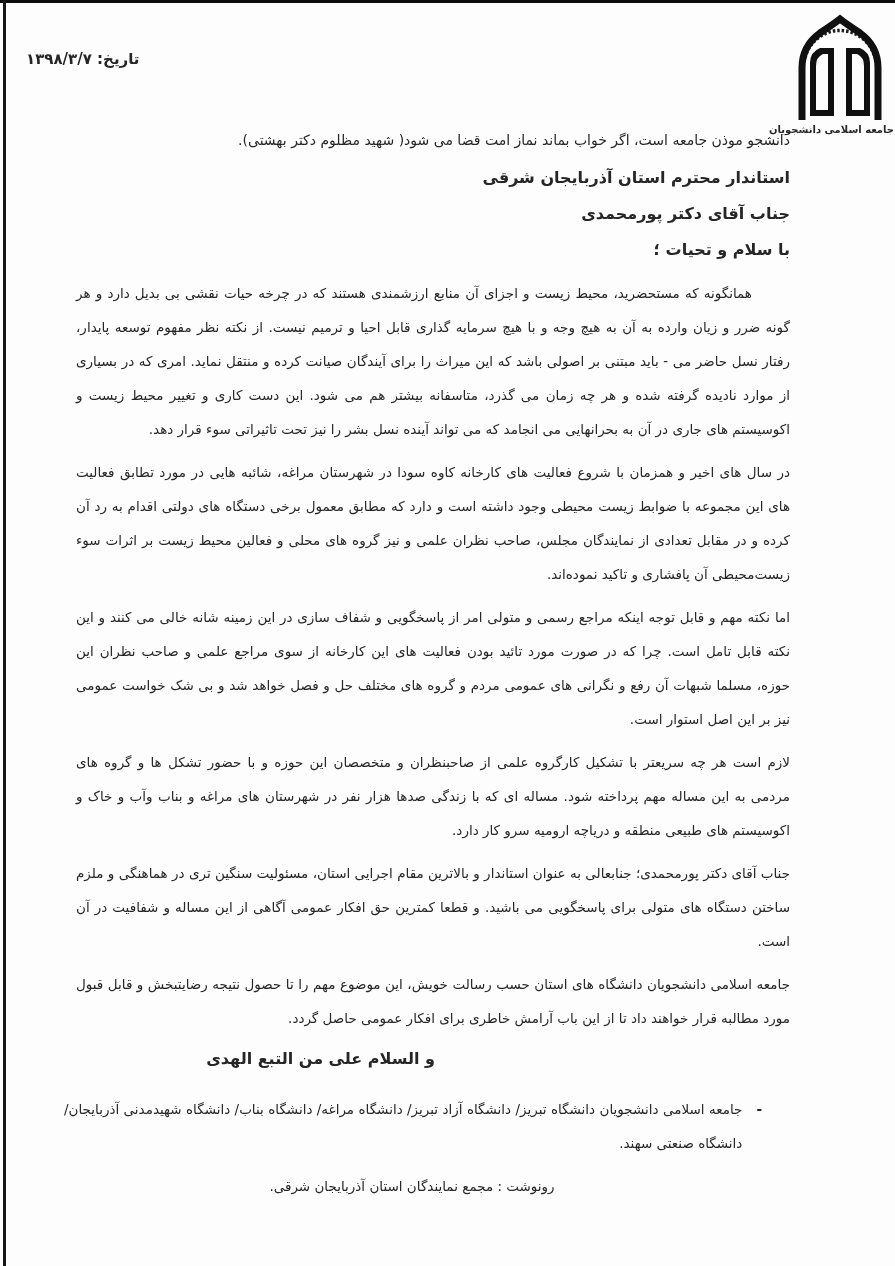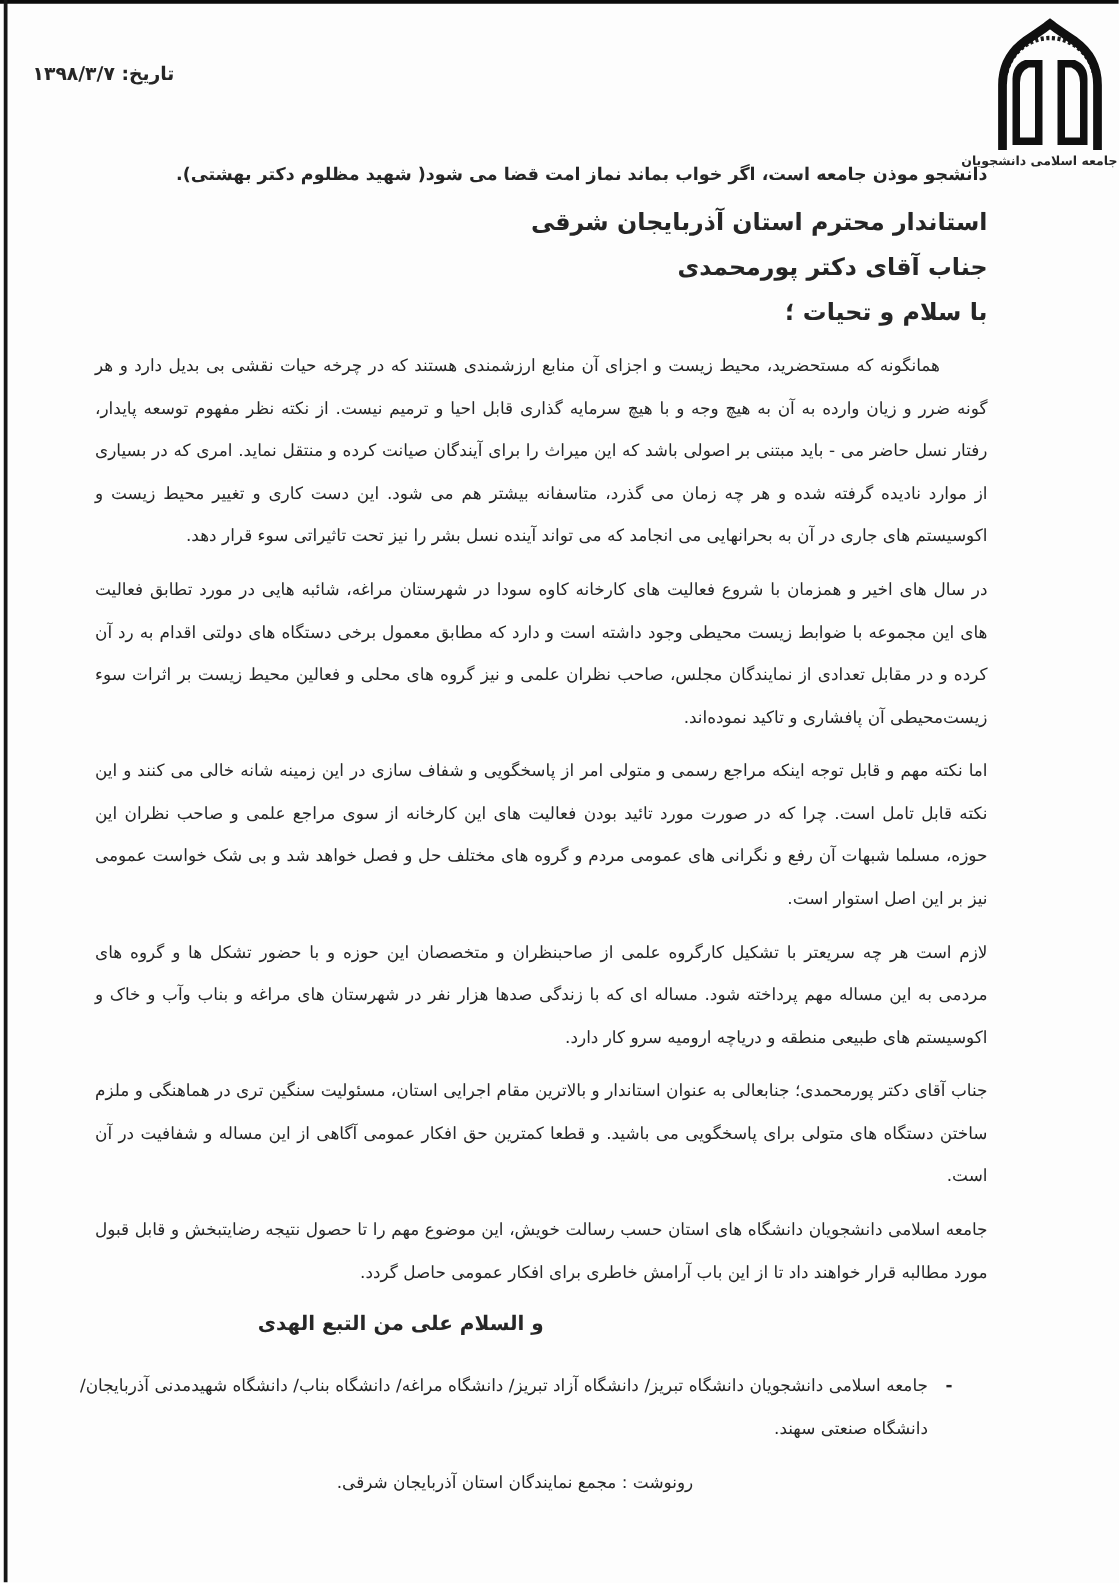--- a/index.html
+++ b/index.html
@@ -24,23 +24,23 @@
   .logo { position:absolute; top:8px; right:1px; width:108px; text-align:center; }
   .logo svg { display:block; margin:0 auto; }
   .logo-caption {
     font-weight:bold; font-size:10px; margin-top:0;
     white-space:nowrap; direction:rtl;
   }
 
   .content { position:absolute; top:132px; right:105px; left:64px; }
 
   .besmele { text-align:center; font-size:15px; margin:0 0 14px 0; }
-  .quote   { text-align:right; font-size:14px; margin:0 0 12px 0;font-weight:bold; }
+  .quote   { text-align:right; font-size:14px; margin:0 0 12px 0; }
 
-  .recipient { font-weight:bold; font-size:19px; line-height:36px; margin:0 0 8px 0; }
+  .recipient { font-weight:bold; font-size:16px; line-height:36px; margin:0 0 8px 0; }
   .recipient div { white-space:nowrap; }
 
   .para {
     font-size:13.5px; line-height:34px;
     text-align:justify; text-align-last:right;
     margin:0 0 9px 12px;
   }
   .para.first { text-indent:38px; }
 
   .closing {

